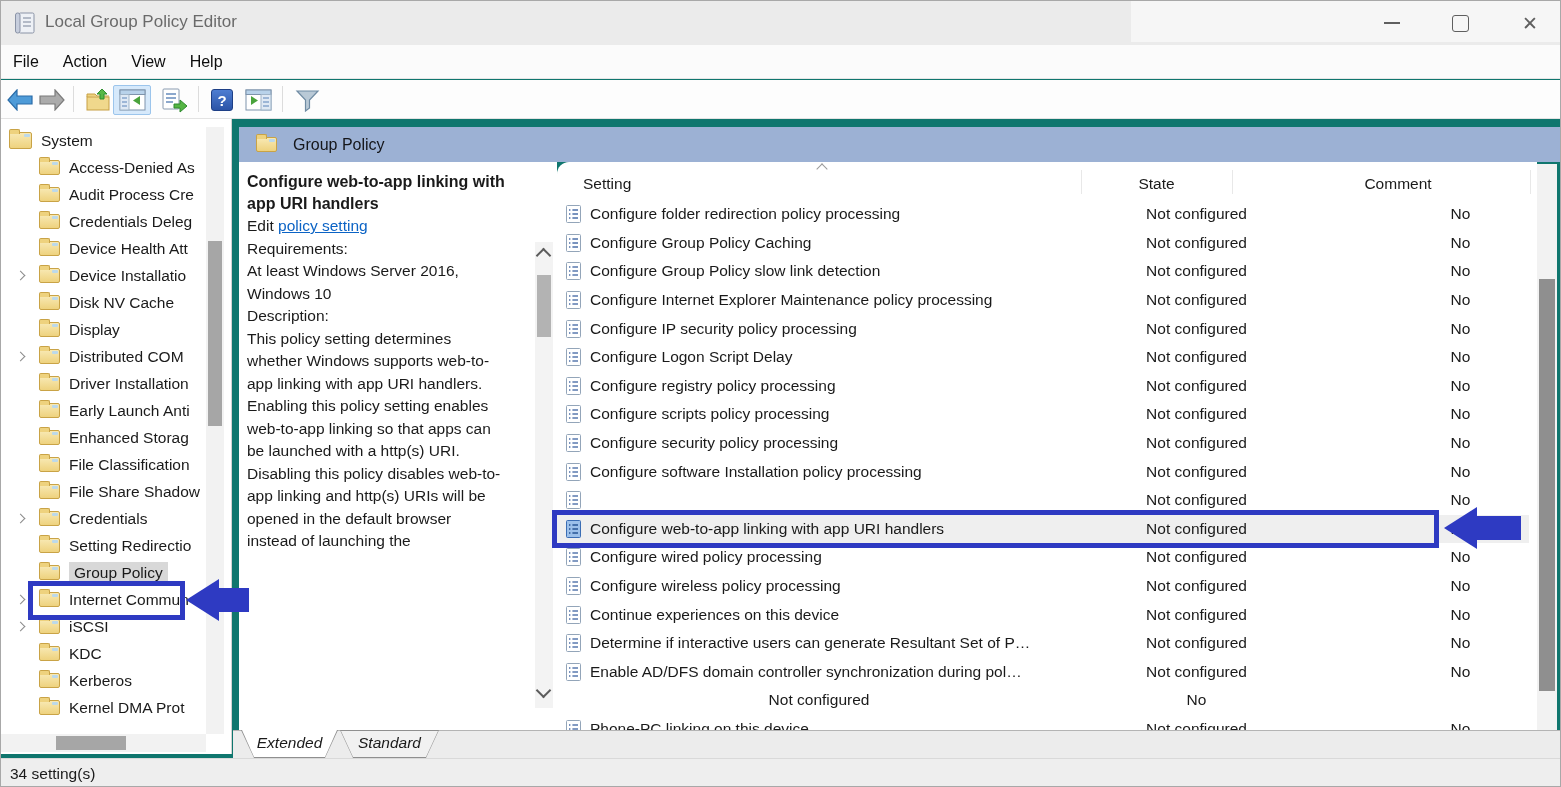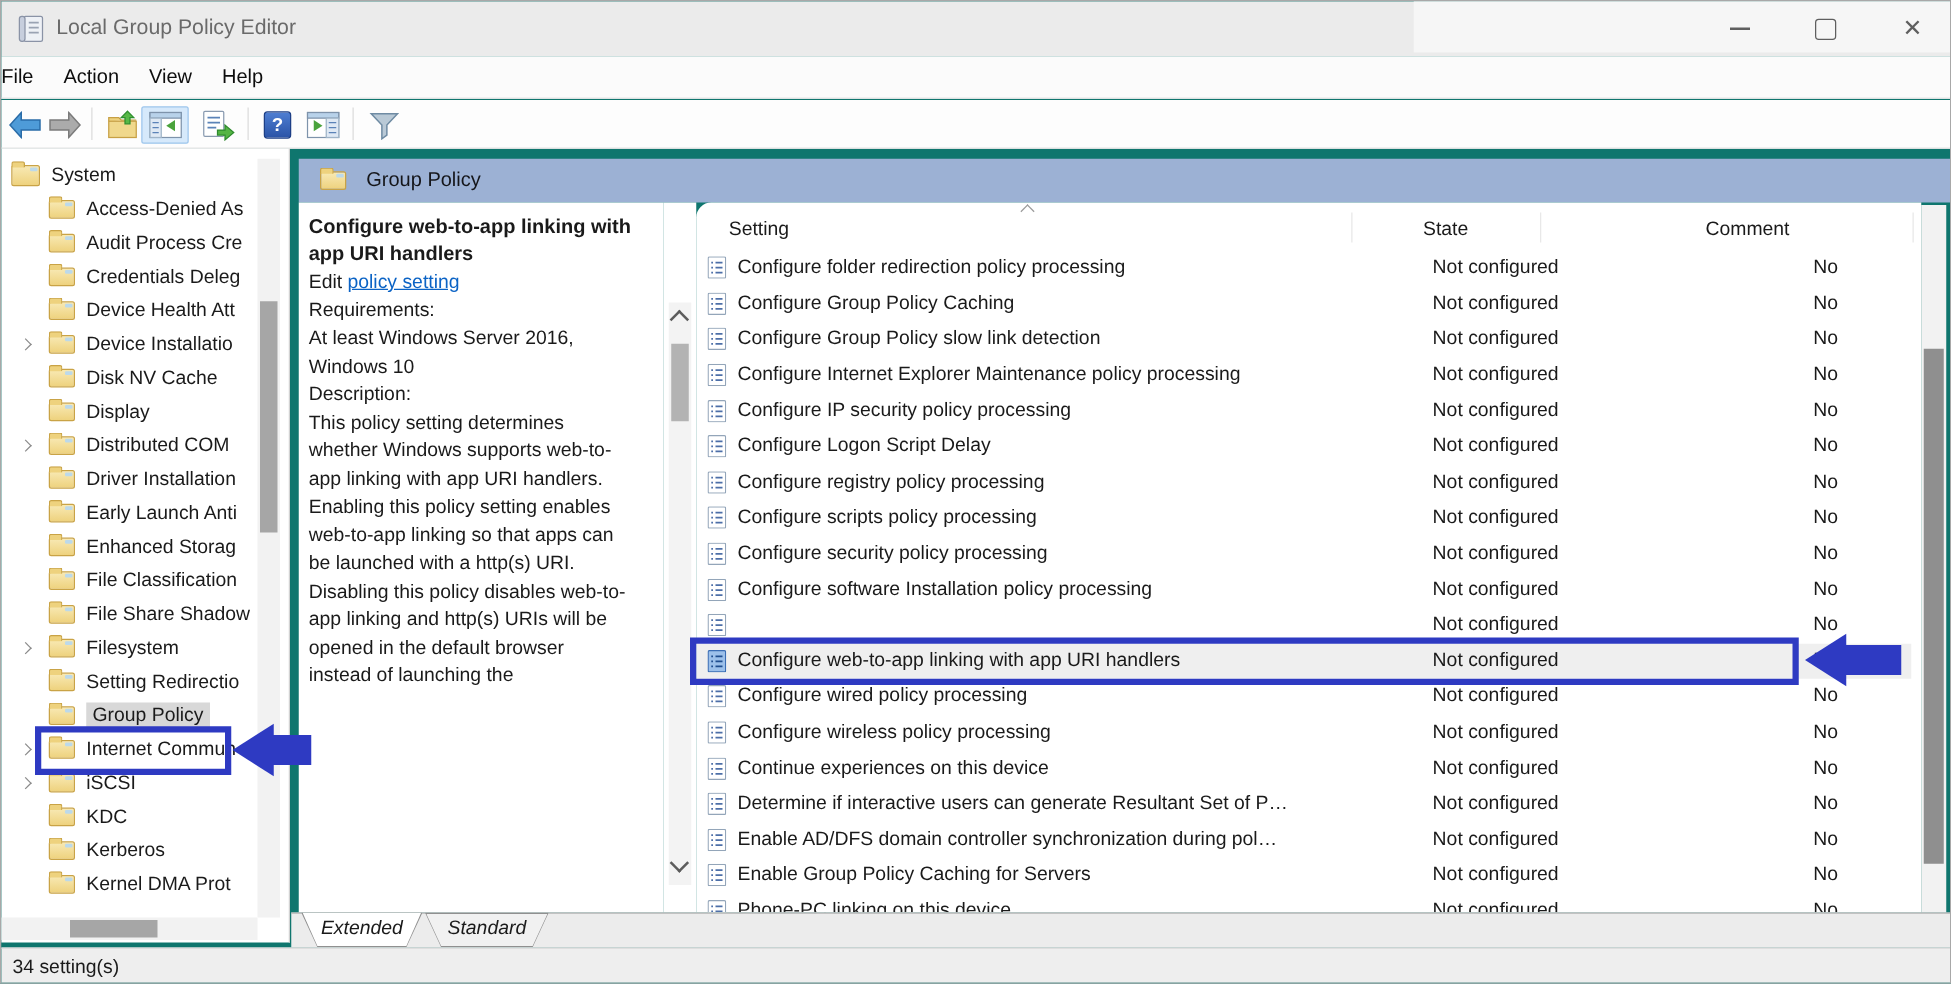--- a/index.html
+++ b/index.html
@@ -12,21 +12,21 @@
   .titlebar-light{position:absolute;left:1130px;top:0;width:431px;height:41px;background:#f6f6f6;}
   .app-icon{position:absolute;left:12px;top:9px;width:24px;height:26px;}
   .win-title{position:absolute;left:44px;top:11px;font-size:17px;color:#6a6a6a;}
   .wc{position:absolute;top:7px;width:34px;height:30px;display:flex;align-items:center;justify-content:center;cursor:default;}
   .wc-min{left:1374px;}
   .wc-min::before{content:"";width:16px;height:2px;background:#5f5f5f;}
   .wc-max{left:1442px;}
   .wc-max::before{content:"";width:15px;height:15px;border:1.6px solid #5f5f5f;border-radius:3px;}
   .wc-close{left:1512px;font-size:19px;color:#5f5f5f;}
   
-  .menubar{position:absolute;left:0;top:44px;width:1561px;height:34px;background:#fbfbfb;border-bottom:1px solid #e6e6e6;display:flex;align-items:center;padding-left:0;}
+  .menubar{position:absolute;left:0;top:44px;width:1561px;height:34px;background:#fbfbfb;border-bottom:1px solid #e6e6e6;display:flex;align-items:center;padding-left:12px;}
   .menu-item{font-size:16px;margin-right:24px;color:#0d0d0d;}
   
   .toolbar{position:absolute;left:0;top:79px;width:1561px;height:39px;background:#fdfdfd;border-bottom:1px solid #e3e3e3;}
   .tb{position:absolute;top:6px;width:30px;height:28px;display:flex;align-items:center;justify-content:center;}
   .tb-sep{position:absolute;top:6px;width:1px;height:26px;background:#dcdcdc;}
   .tb-hl{position:absolute;left:112px;top:5px;width:38px;height:30px;background:#d6e9fb;border:1px solid #9cc5ec;border-radius:2px;}
   .helpbox{width:22px;height:22px;border-radius:3px;border:1px solid #1d3f86;background:linear-gradient(#4e7ed2,#2b54a7);color:#fff;font-weight:bold;font-size:15px;display:flex;align-items:center;justify-content:center;}
   
   .tree-panel{position:absolute;left:0;top:118px;width:231px;height:635px;background:#fff;border-right:1px solid #d2d2d2;overflow:hidden;}
   .tree-items{position:absolute;left:0;top:8px;width:205px;overflow:hidden;}
@@ -260,21 +260,21 @@
           <span class="tlabel">File Classification</span>
         </div>
         <div class="tree-row child">
           <span class="chev"></span>
           <span class="folder"></span>
           <span class="tlabel">File Share Shadow</span>
         </div>
         <div class="tree-row child">
           <span class="chev on"></span>
           <span class="folder"></span>
-          <span class="tlabel">Filesystem</span>
+          <span class="tlabel">Credentials</span>
         </div>
         <div class="tree-row child">
           <span class="chev"></span>
           <span class="folder"></span>
           <span class="tlabel">Setting Redirectio</span>
         </div>
         <div class="tree-row child">
           <span class="chev"></span>
           <span class="folder"></span>
           <span class="tlabel sel">Group Policy</span>
@@ -677,36 +677,20 @@
                   <line x1="6.4" y1="13" x2="12" y2="13"></line>
                 </g>
               </svg>
             </span>
             <span>Enable AD/DFS domain controller synchronization during pol…</span>
           </div>
           <div class="lc2">Not configured</div>
           <div class="lc3">No</div>
         </div>
         <div class="lrow">
-          <div class="lc1">
-            <span class="doc">
-              <svg width="15" height="18" viewBox="0 0 15 18">
-                <rect x="0.5" y="0.5" width="14" height="17" rx="1" fill="#fff" stroke="#93a5b9"></rect>
-                <g stroke="#4d6fa8" stroke-width="1.4">
-                  <line x1="3" y1="5" x2="4.4" y2="5"></line>
-                  <line x1="6.4" y1="5" x2="12" y2="5"></line>
-                  <line x1="3" y1="9" x2="4.4" y2="9"></line>
-                  <line x1="6.4" y1="9" x2="12" y2="9"></line>
-                  <line x1="3" y1="13" x2="4.4" y2="13"></line>
-                  <line x1="6.4" y1="13" x2="12" y2="13"></line>
-                </g>
-              </svg>
-            </span>
-            <span>Enable Group Policy Caching for Servers</span>
-          </div>
           <div class="lc2">Not configured</div>
           <div class="lc3">No</div>
         </div>
         <div class="lrow">
           <div class="lc1">
             <span class="doc">
               <svg width="15" height="18" viewBox="0 0 15 18">
                 <rect x="0.5" y="0.5" width="14" height="17" rx="1" fill="#fff" stroke="#93a5b9"></rect>
                 <g stroke="#4d6fa8" stroke-width="1.4">
                   <line x1="3" y1="5" x2="4.4" y2="5"></line>

